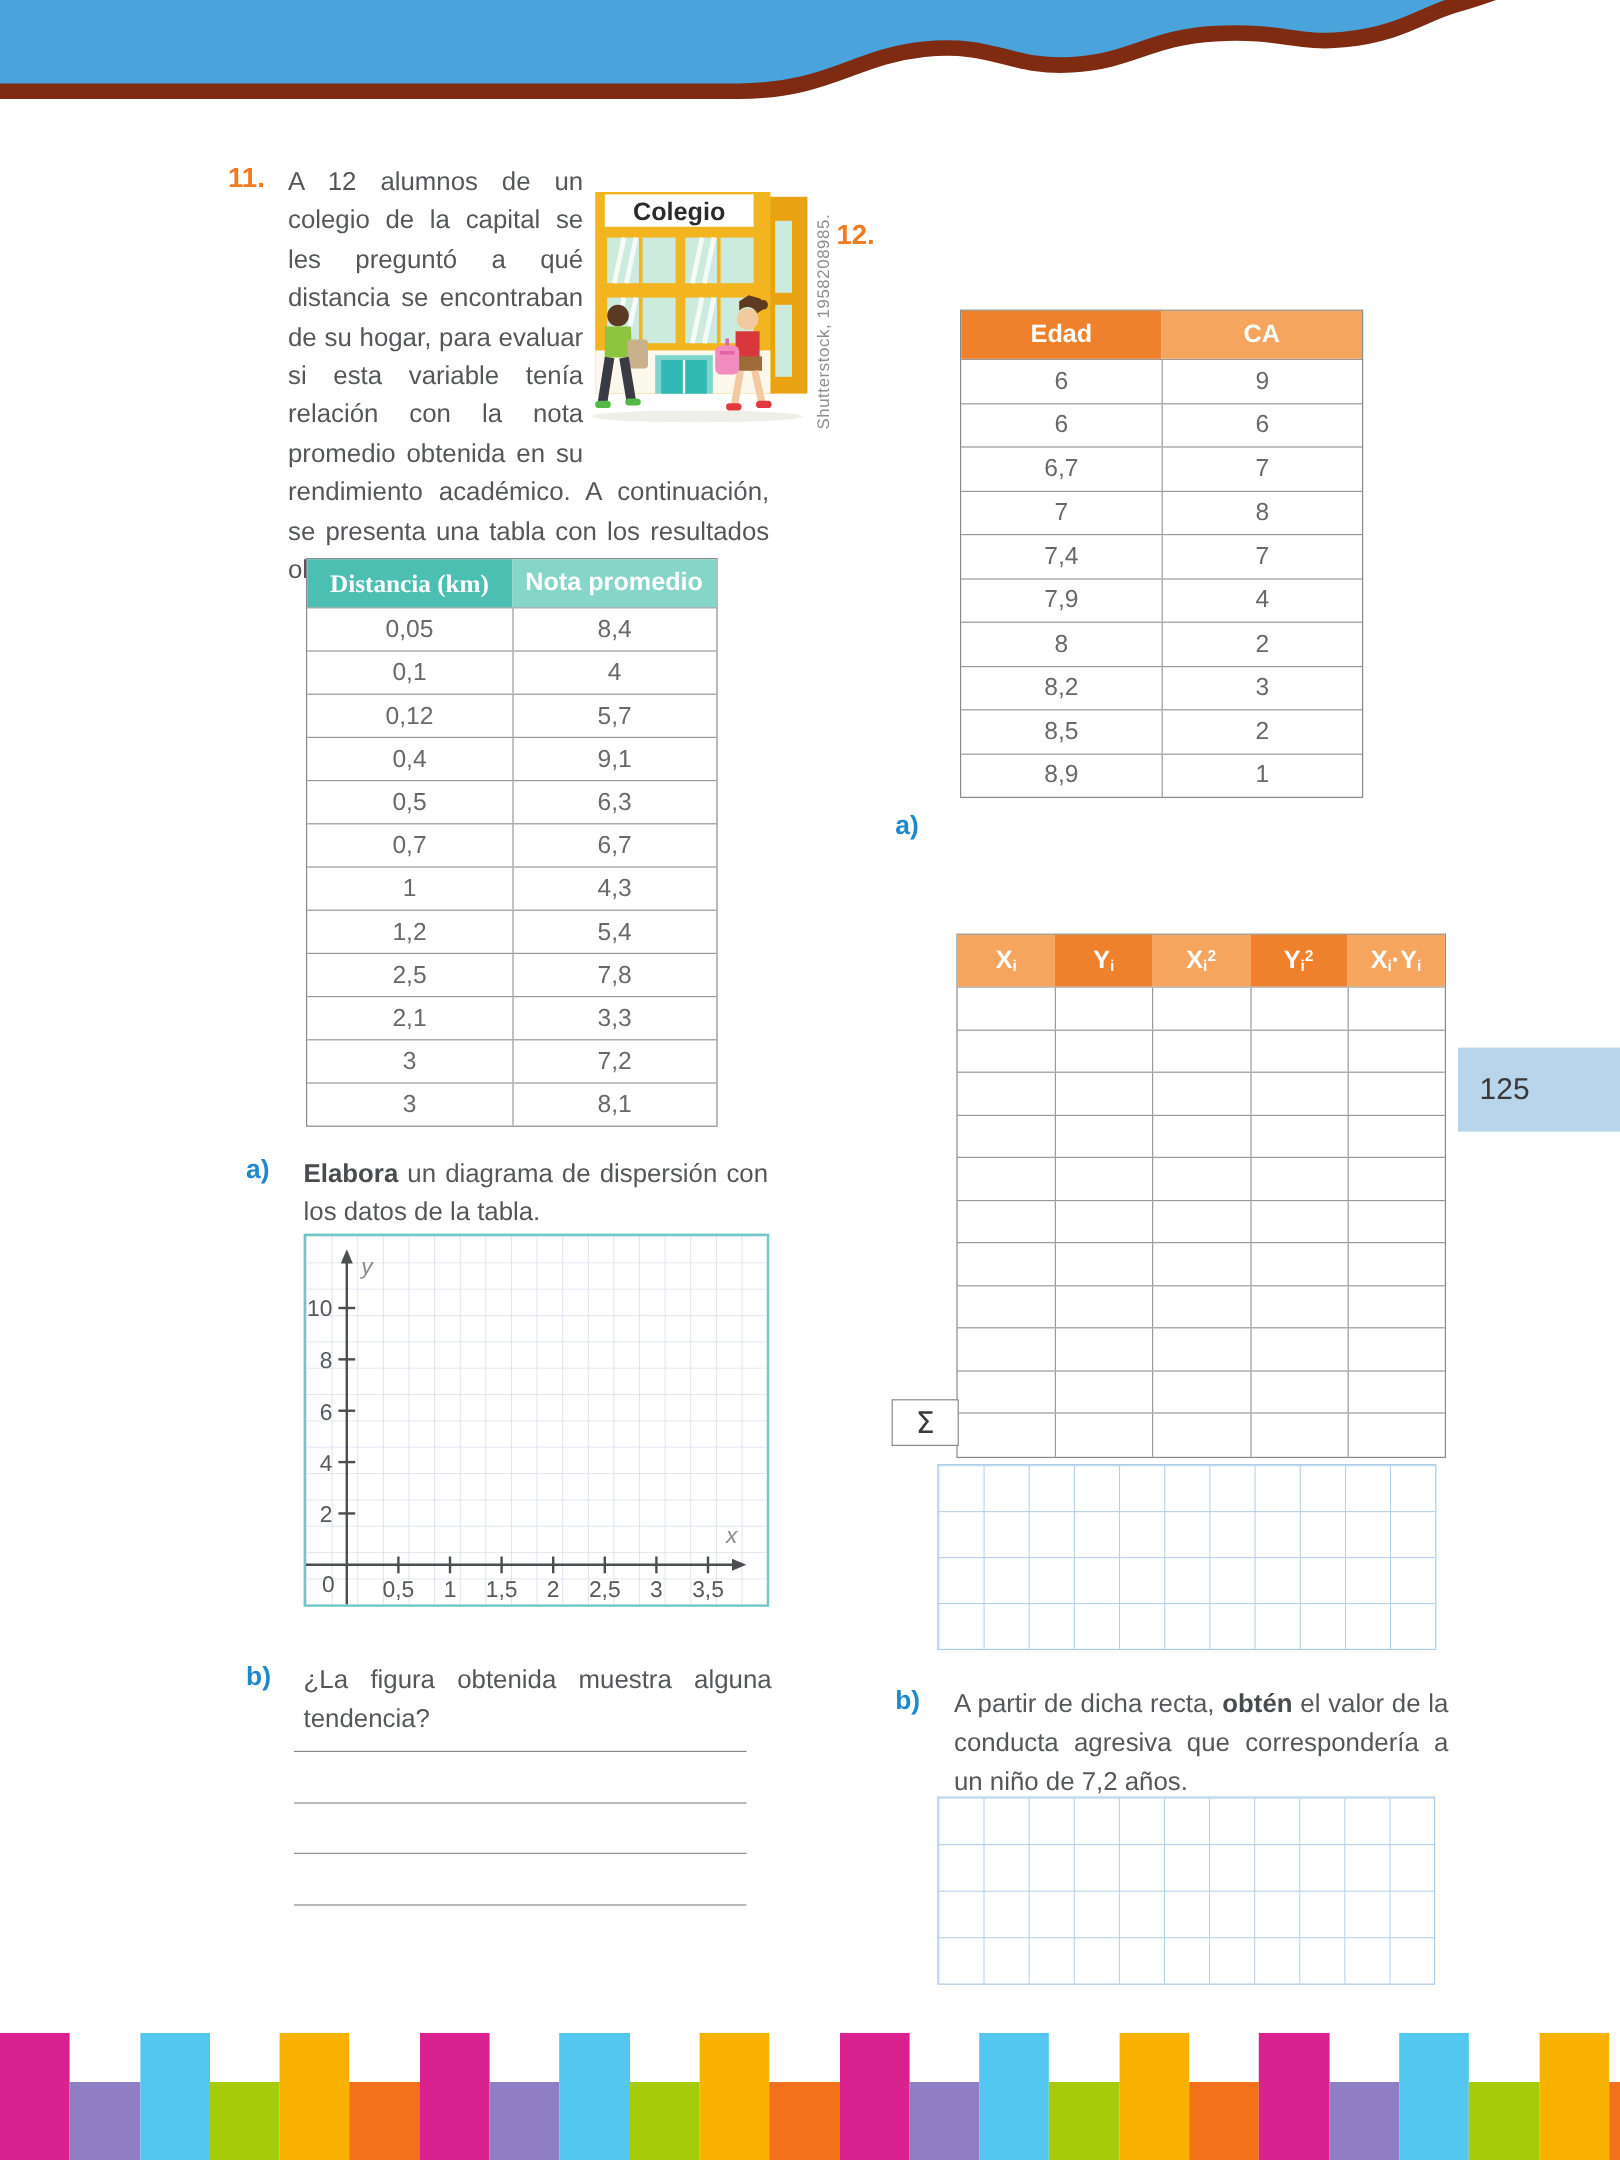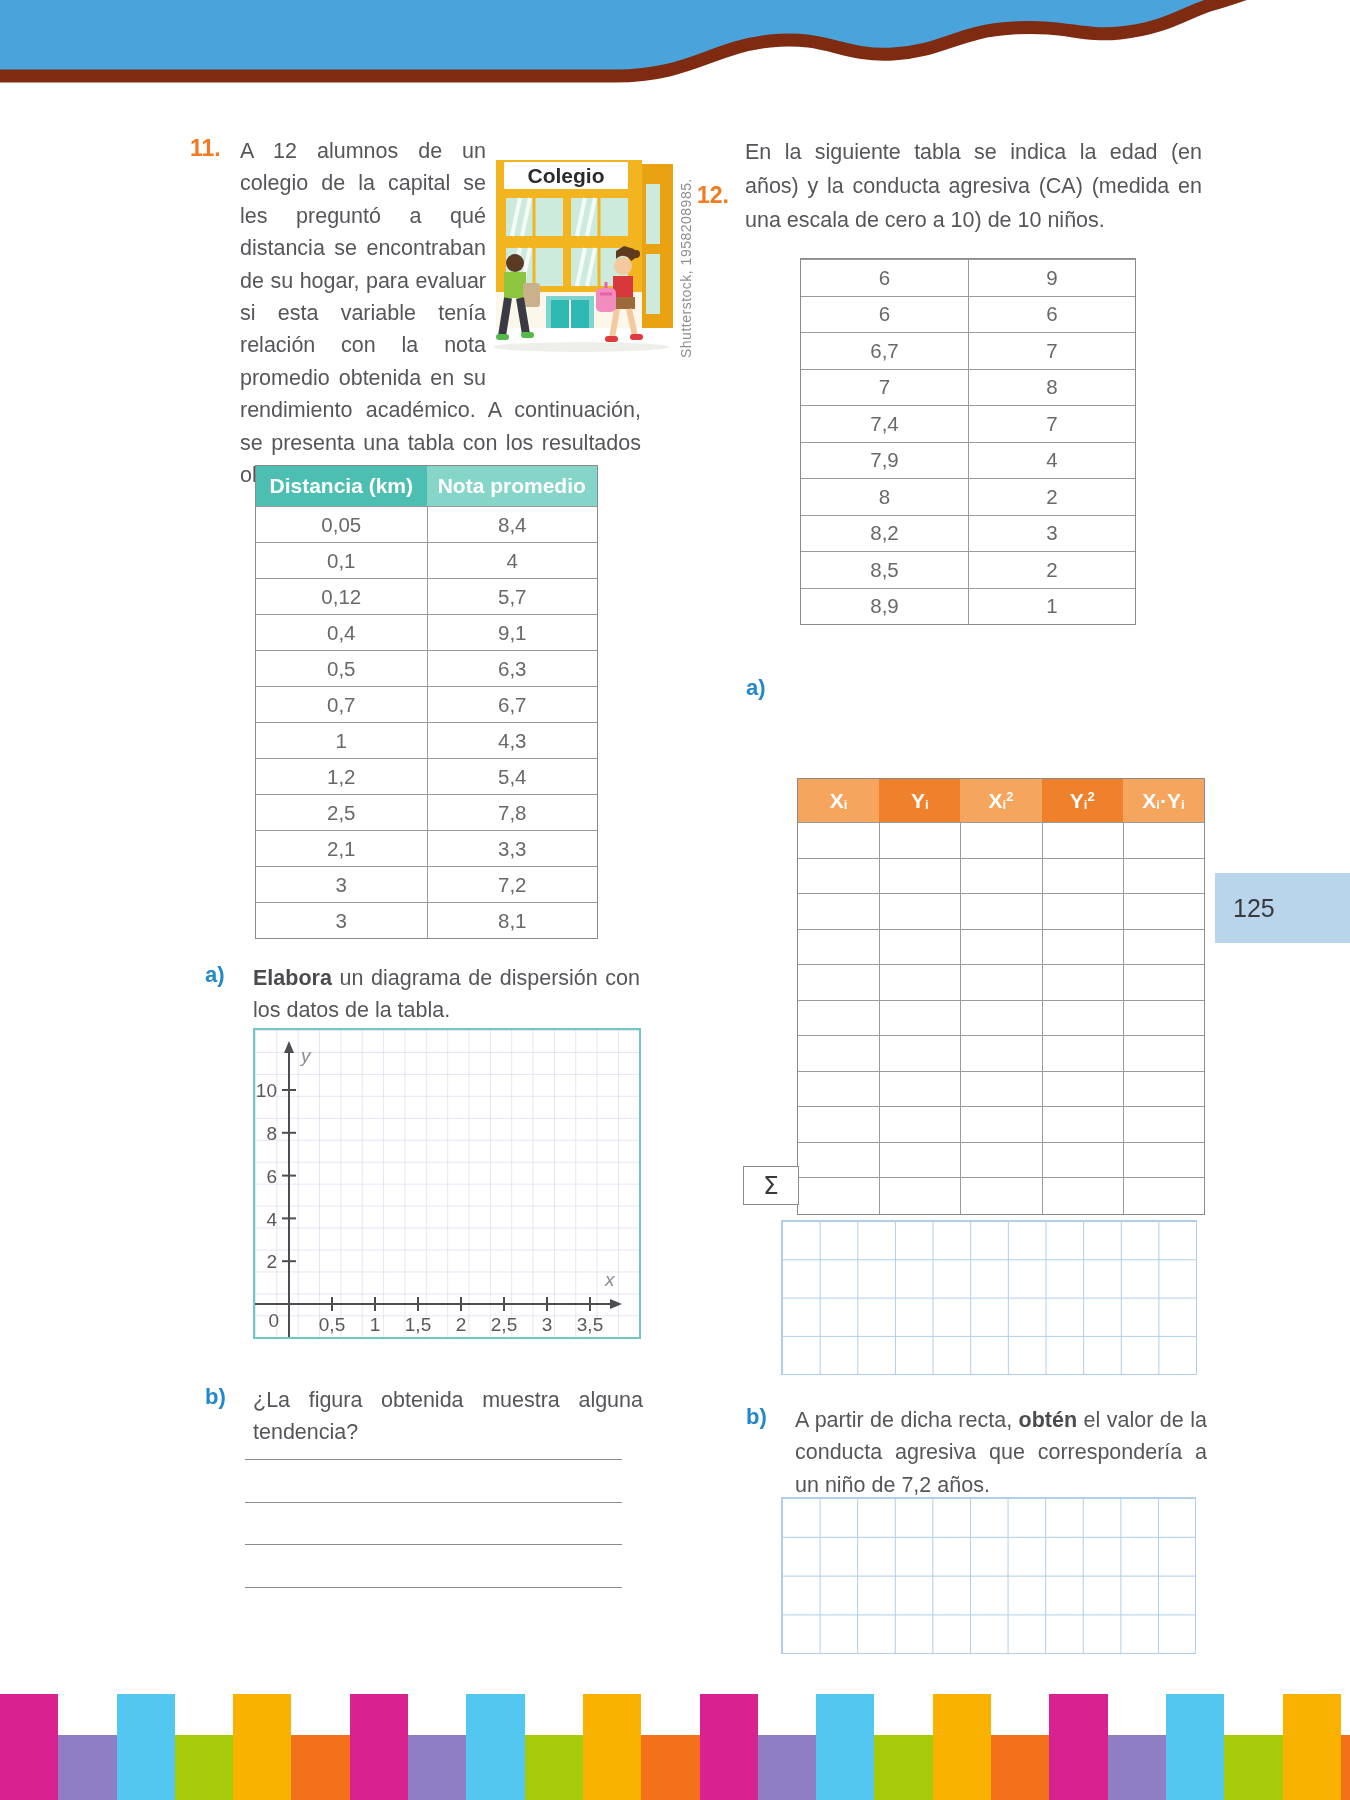--- a/index.html
+++ b/index.html
@@ -19,21 +19,21 @@
           font-size:14px;color:#8E8E90;white-space:nowrap;letter-spacing:.5px;}
   
   .dtable{position:absolute;border:1.5px solid #8a8a8a;background:#fff;}
   .thead{display:grid;grid-template-columns:1fr 1fr;height:40px;}
   .thcell{display:flex;align-items:center;justify-content:center;color:#fff;font-weight:bold;font-size:21px;}
   .trow{display:grid;grid-template-columns:1fr 1fr;border-top:1px solid #9a9a9a;}
   .tcell{display:flex;align-items:center;justify-content:center;font-size:20.5px;color:#68696B;}
   .tcell+.tcell{border-left:1px solid #9a9a9a;}
   #table11{left:255px;top:465px;width:341px;}
   #table11 .trow{height:35px;text-align:center;}
-  #table11 .thcell:first-child{background:#4DBFB2;}
+  #table11 .thcell:first-child{background:#4DBFB2;font-family:Liberation Serif, serif;}
   #table11 .thcell:last-child{background:#85D5C9;}
   #table12{left:800px;top:258px;width:334px;}
   #table12 .trow{height:35.5px;}
   #table12 .thcell:first-child{background:#F0812C;}
   #table12 .thcell:last-child{background:#F5A55E;}
   
   #regtable{position:absolute;left:743px;top:778px;width:462px;}
   #reg-main{margin-left:54px;border:1.5px solid #8a8a8a;background:#fff;}
   .reghead{display:grid;grid-template-columns:repeat(5,1fr);height:43px;}
   .reghcell{display:flex;align-items:center;justify-content:center;color:#fff;font-weight:bold;font-size:21px;}
@@ -240,23 +240,26 @@
   <div class="plabel" style="left:205px;top:1384px;">b)</div>
   <div class="ptext" style="left:253px;top:1384px;width:390px;">¿La figura obtenida muestra alguna tendencia?</div>
   <div id="answer-lines">
       <div class="ansline"></div>
       <div class="ansline"></div>
       <div class="ansline"></div>
       <div class="ansline"></div>
     </div>
 
   <div class="exnum" style="left:697px;top:135px;margin-top:47px;">12.</div>
-  <div class="ptext" style="left:745px;top:135px;width:457px;line-height:34px;">En la siguiente tabla se indica la edad (en años) y la conducta agresiva (CA) (medida en una escala de cero a 10) de 10 niños.</div>
 
   <div id="table12" class="dtable">
+    <div class="thead">
+      <div class="thcell">Edad</div>
+      <div class="thcell">CA</div>
+    </div>
     <div id="t12-body">
         <div class="trow">
           <div class="tcell">6</div>
           <div class="tcell">9</div>
         </div>
         <div class="trow">
           <div class="tcell">6</div>
           <div class="tcell">6</div>
         </div>
         <div class="trow">

